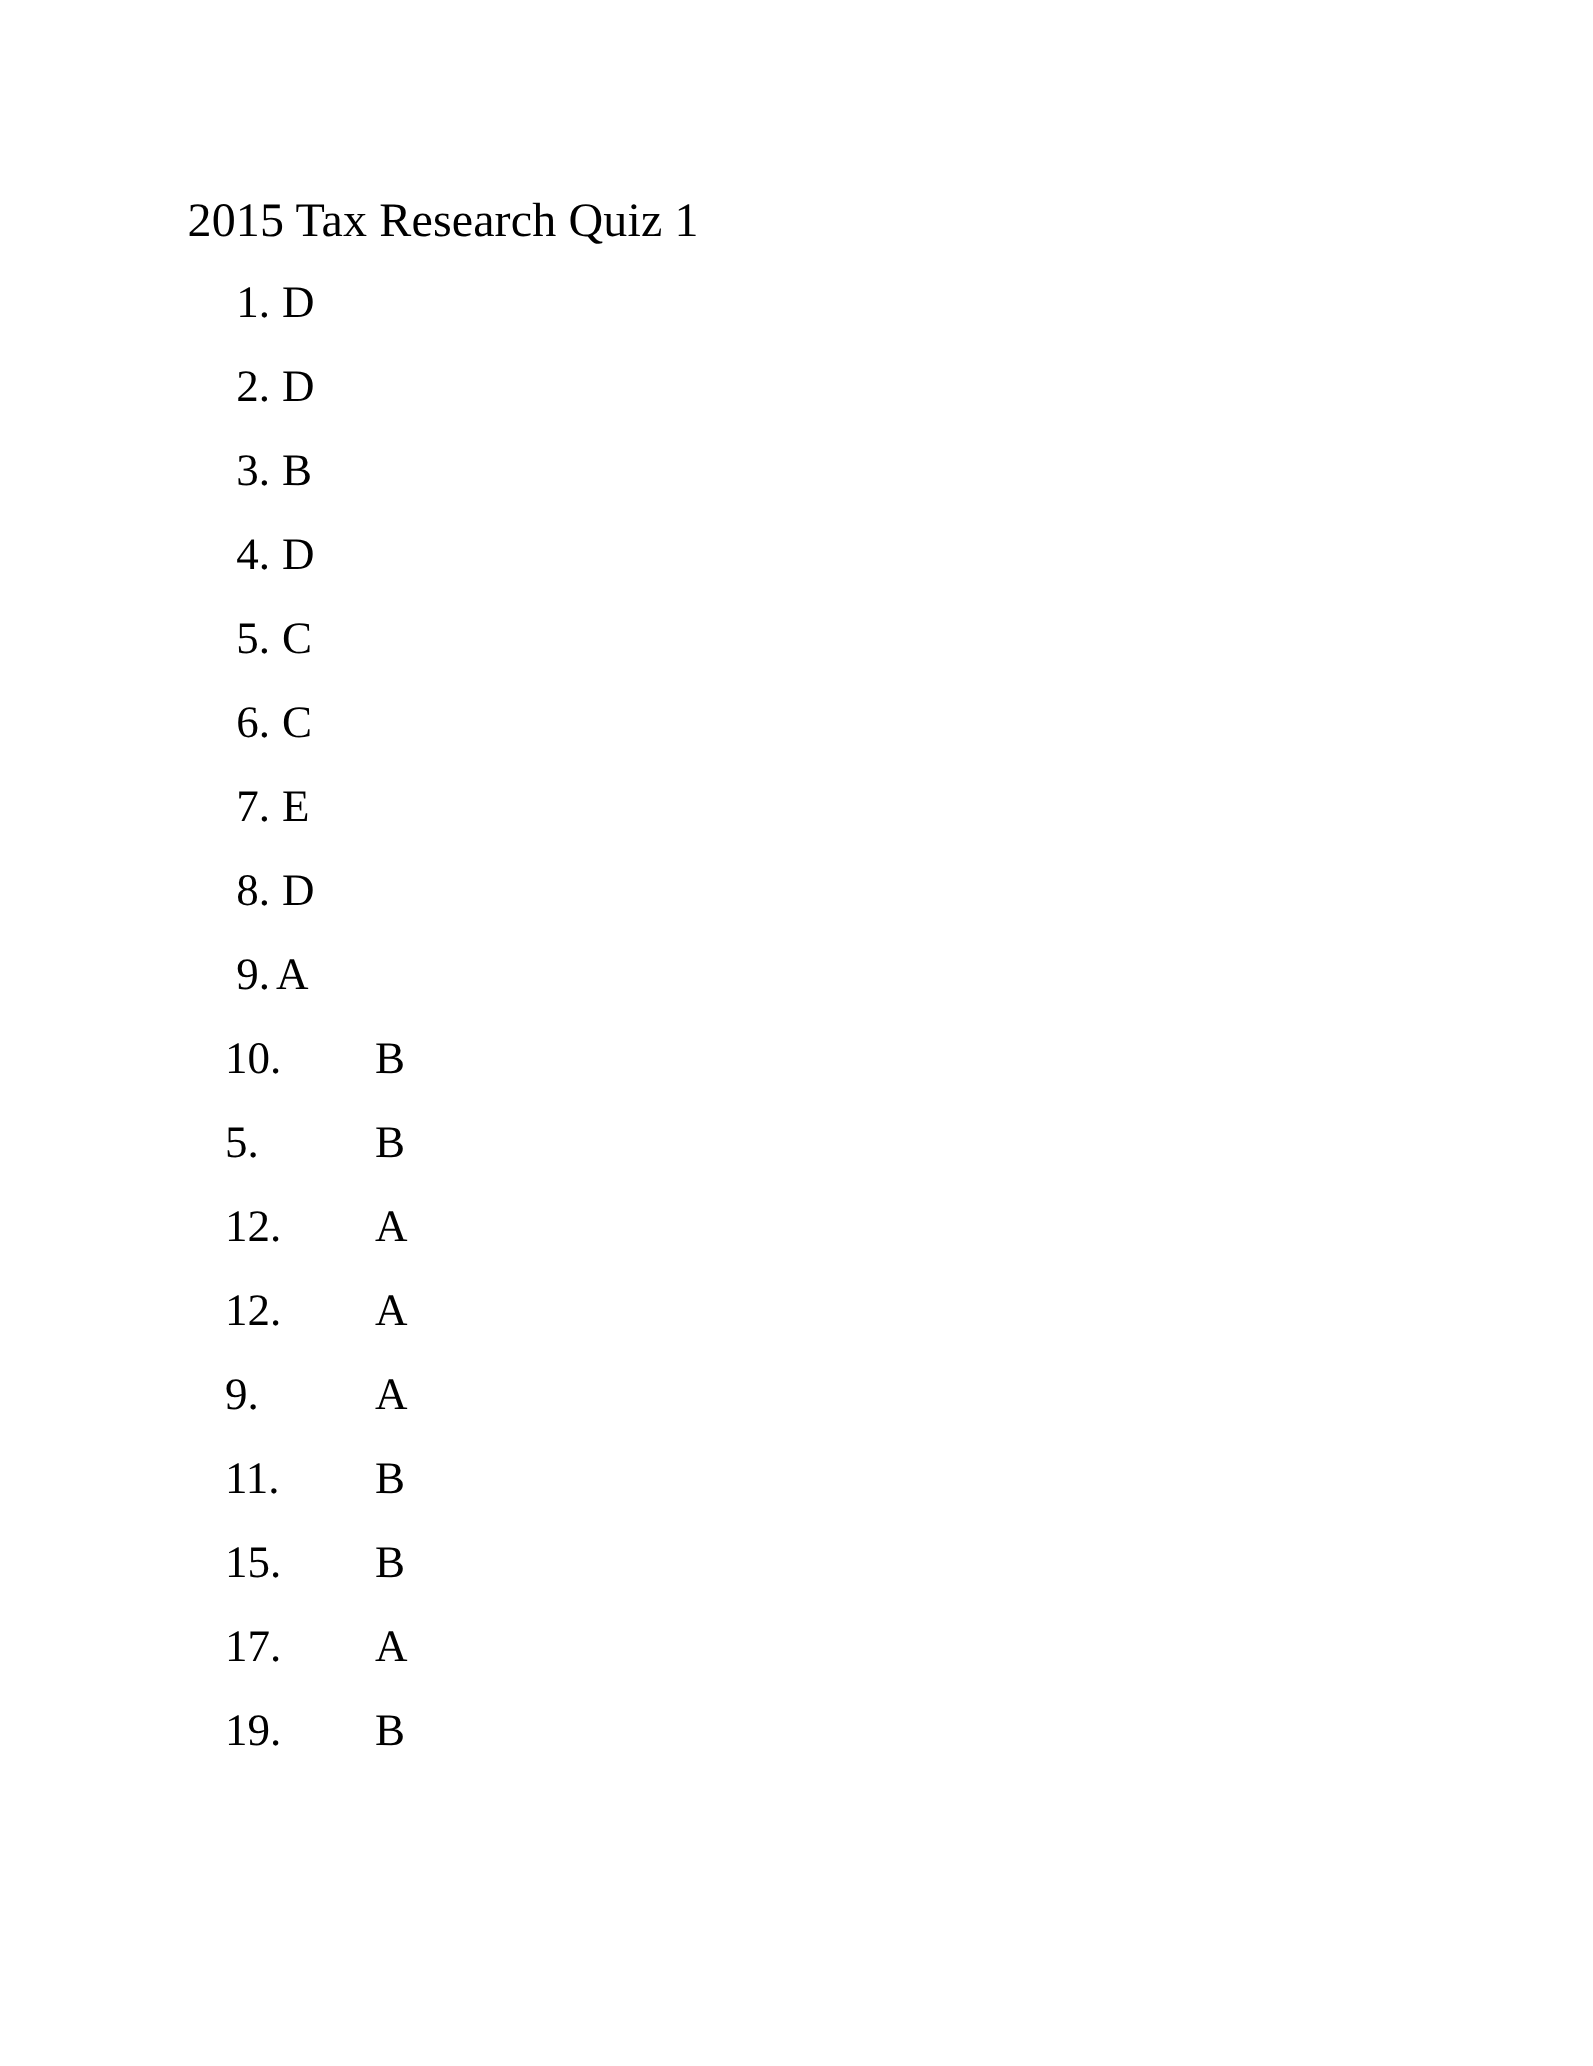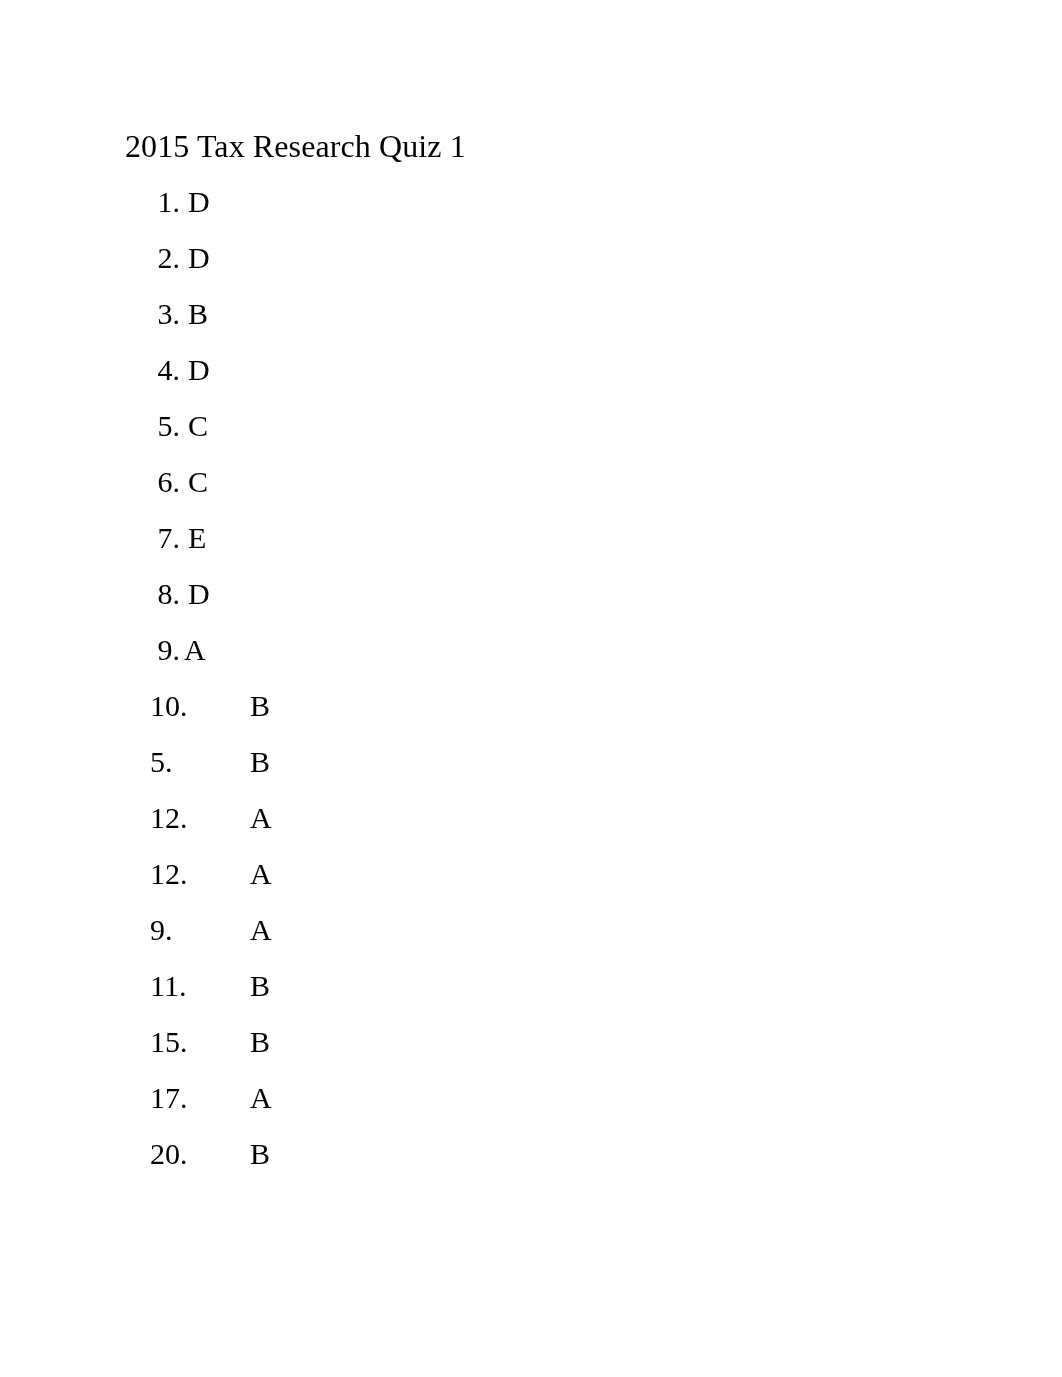--- a/index.html
+++ b/index.html
@@ -107,17 +107,17 @@
         <li class="answer-item single"><span class="item-number">8.</span><span class="item-answer">D</span></li>
         <li class="answer-item single tight"><span class="item-number">9.</span><span class="item-answer">A</span></li>
         <li class="answer-item double"><span class="item-number">10.</span><span class="item-answer">B</span></li>
         <li class="answer-item double"><span class="item-number">5.</span><span class="item-answer">B</span></li>
         <li class="answer-item double"><span class="item-number">12.</span><span class="item-answer">A</span></li>
         <li class="answer-item double"><span class="item-number">12.</span><span class="item-answer">A</span></li>
         <li class="answer-item double"><span class="item-number">9.</span><span class="item-answer">A</span></li>
         <li class="answer-item double"><span class="item-number">11.</span><span class="item-answer">B</span></li>
         <li class="answer-item double"><span class="item-number">15.</span><span class="item-answer">B</span></li>
         <li class="answer-item double"><span class="item-number">17.</span><span class="item-answer">A</span></li>
-        <li class="answer-item double"><span class="item-number">20.</span><span class="item-answer">B</span></li>
+        <li class="answer-item double"><span class="item-number">19.</span><span class="item-answer">B</span></li>
       </ol>
 
   </div>
 </div>
 
 </body></html>

